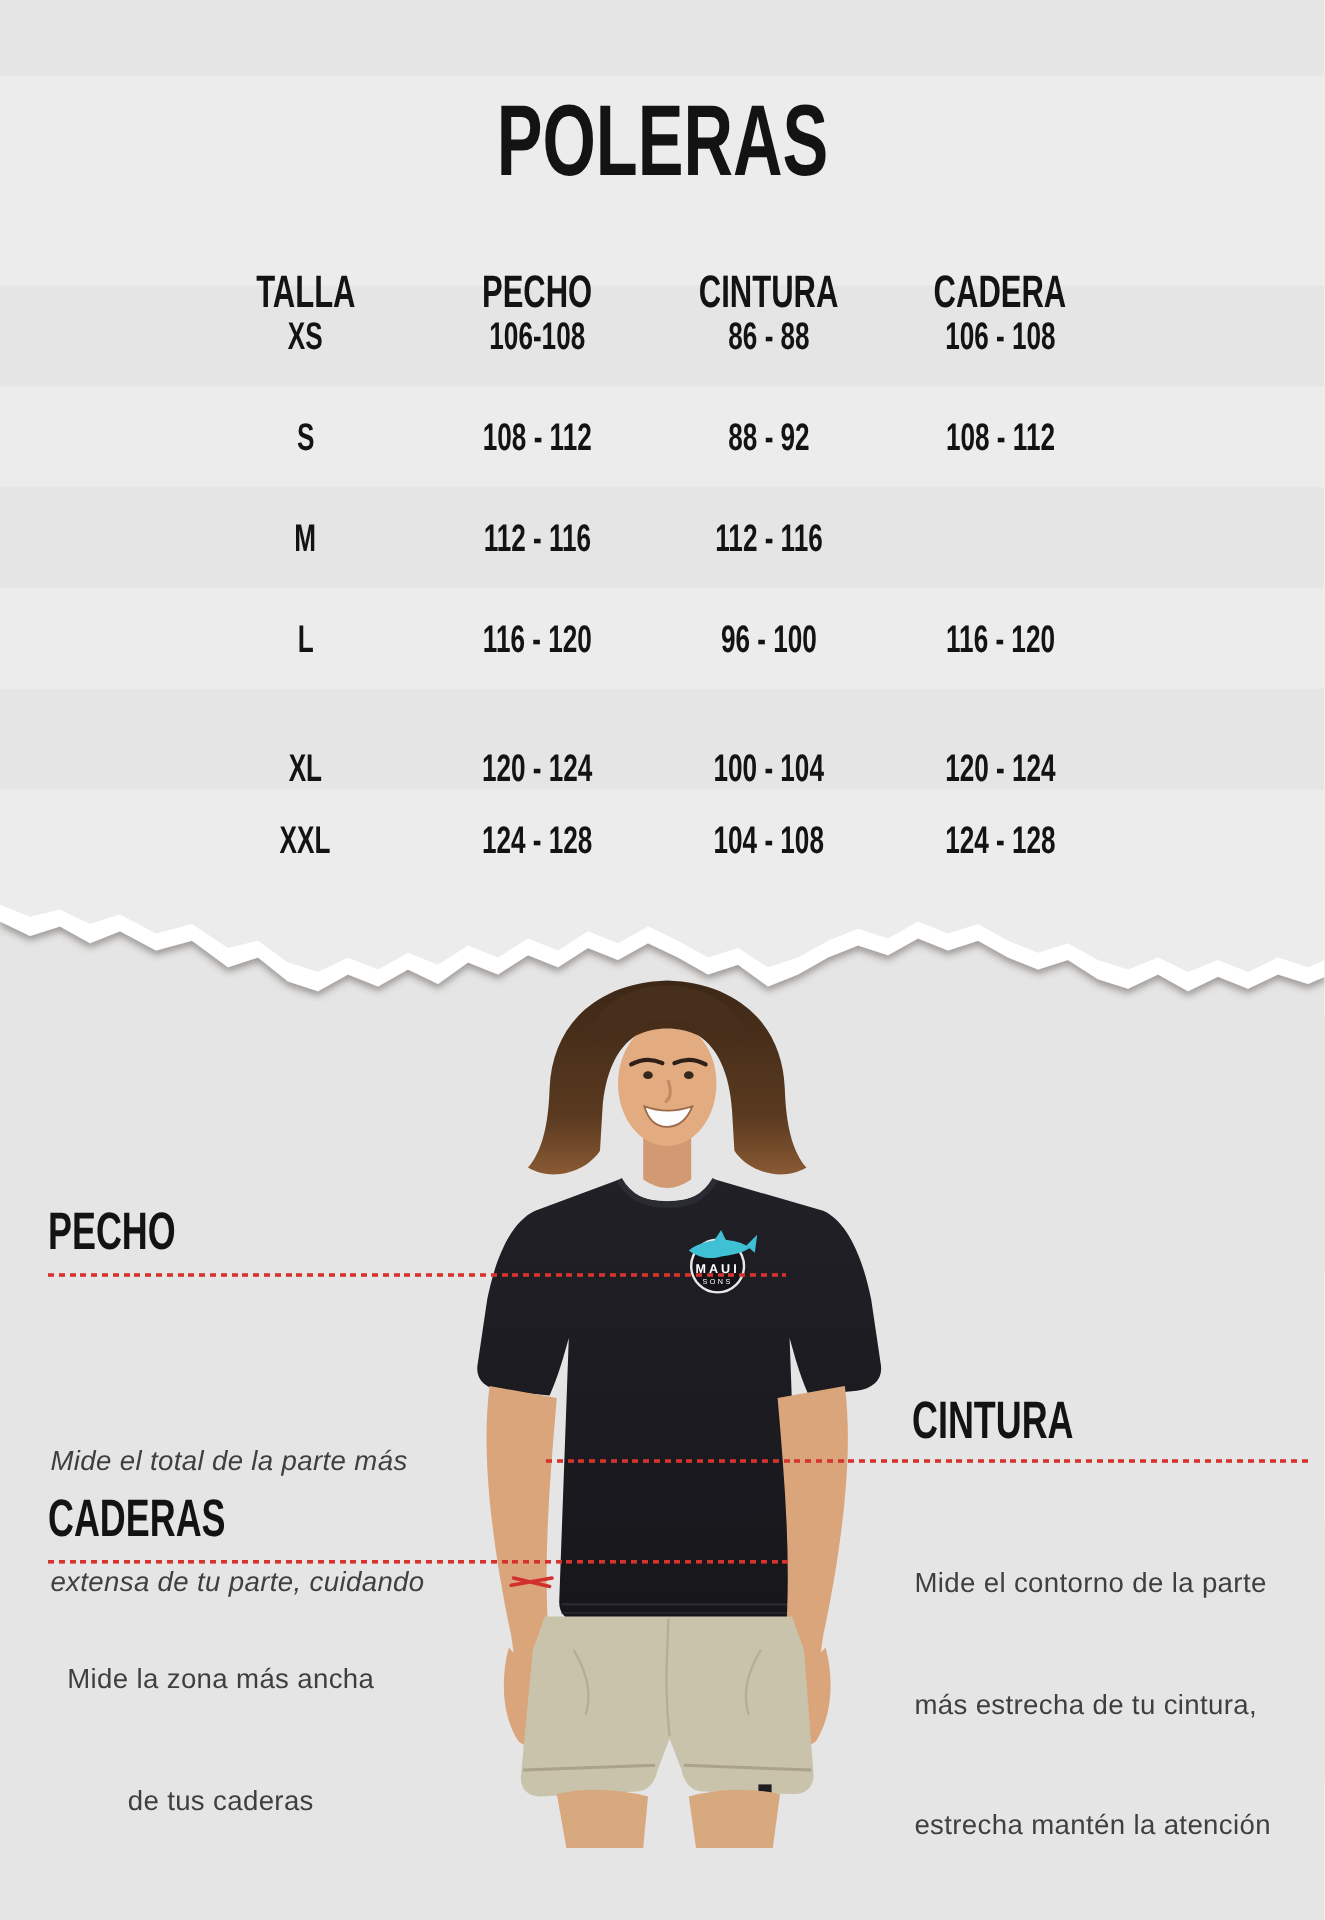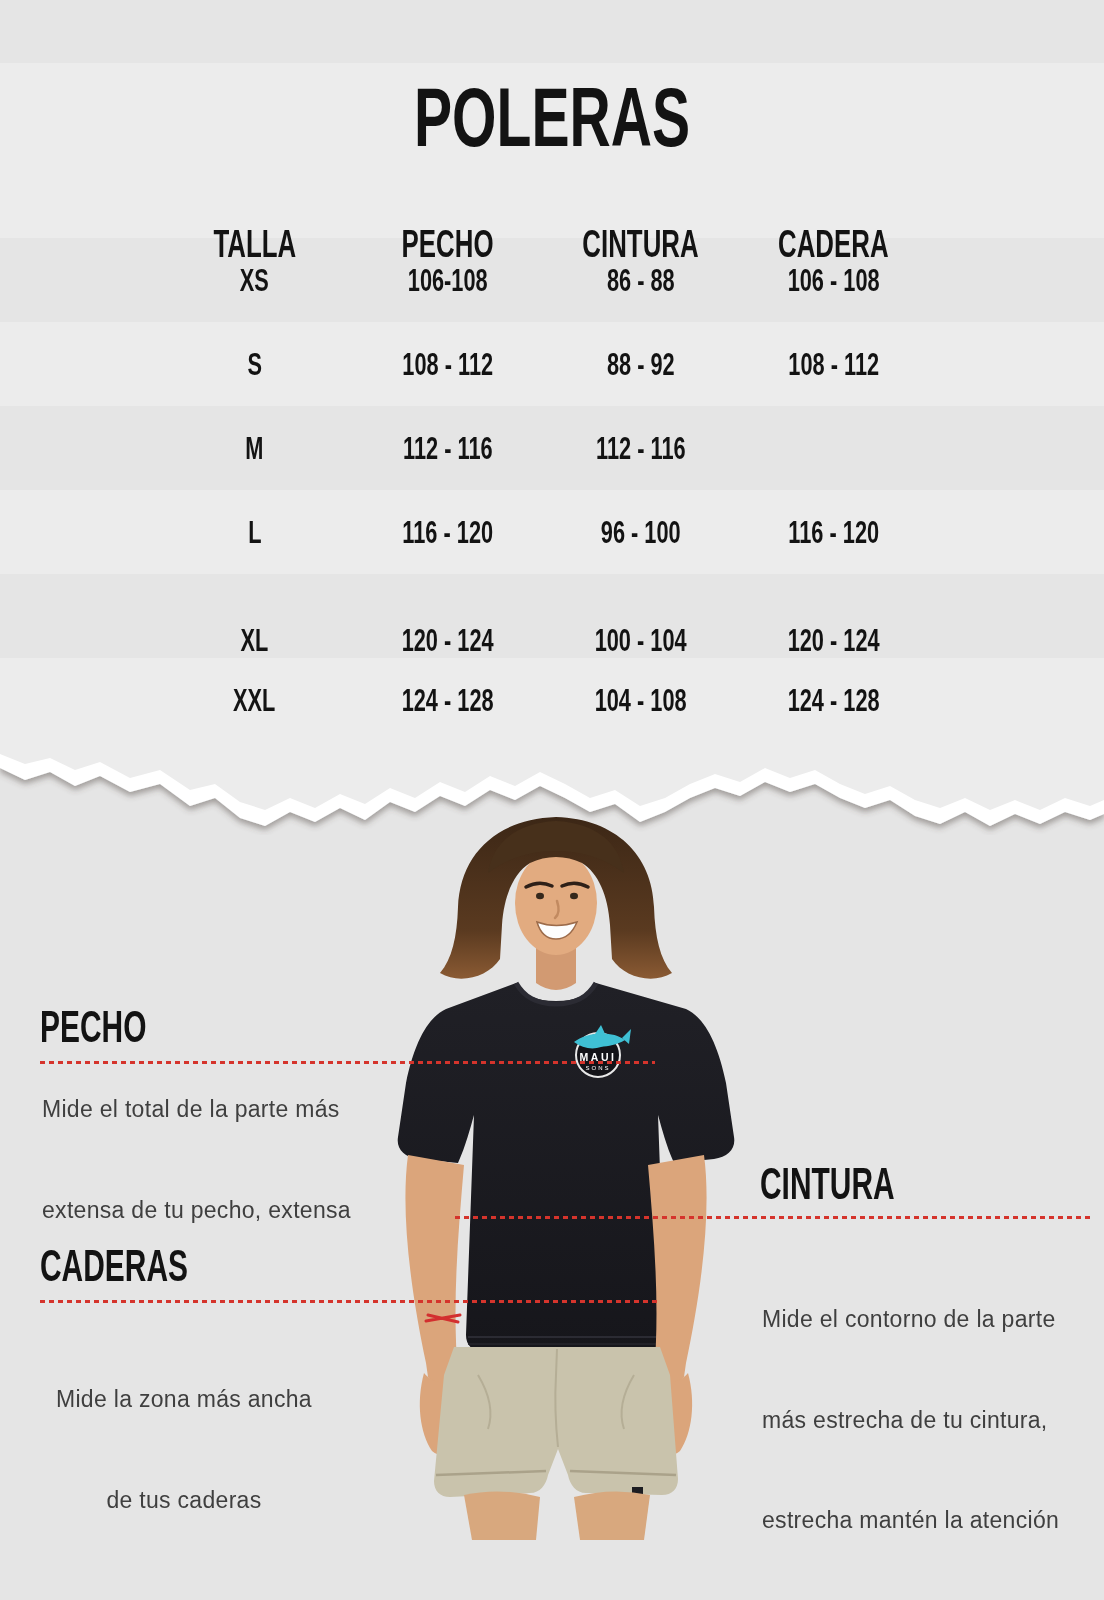--- a/index.html
+++ b/index.html
@@ -36,21 +36,21 @@
   .dotline { position:absolute; height:3px; z-index:6;
     background:repeating-linear-gradient(90deg,#d5342c 0,#d5342c 5px,transparent 5px,transparent 9px); }
   #line-pecho   { left:40px;  top:1061px; width:615px; }
   #line-cintura { left:455px; top:1216px; width:635px; }
   #line-caderas { left:40px;  top:1300px; width:620px; }
 
   
   .guide-title { position:absolute; font-size:44px; line-height:46px; z-index:7; }
   .guide-body { position:absolute; font-size:23px; line-height:33.5px; color:#3f3f3f; letter-spacing:0.3px; z-index:7; white-space:pre; }
   #pecho-title   { left:40px;  top:1004px; }
-  #pecho-body    { left:42px;  top:1026px; }
+  #pecho-body    { left:42px;  top:1134px;font-style:italic; }
   #caderas-title { left:40px;  top:1243px; }
   #caderas-body  { left:56px;  top:1316px;text-align:center; }
   #cintura-title { left:760px; top:1161px; }
   #cintura-body  { left:762px; top:1236px; }
 </style>
 </head>
 <body>
 
 <div class="page">
 
@@ -193,21 +193,21 @@
 
   <div class="dotline" id="line-pecho"></div>
   <div class="dotline" id="line-cintura"></div>
   <div class="dotline" id="line-caderas"></div>
 
   <div class="guide-title" id="pecho-title">
     <span class="cond-left">PECHO</span>
   </div>
   <div class="guide-body" id="pecho-body">
     <div>Mide el total de la parte más</div>
-    <div>extensa de tu pecho, extensa</div>
+    <div>extensa de tu parte, cuidando</div>
   </div>
 
   <div class="guide-title" id="caderas-title">
     <span class="cond-left">CADERAS</span>
   </div>
   <div class="guide-body" id="caderas-body">
     <div>Mide la zona más ancha</div>
     <div>de tus caderas</div>
   </div>
 

